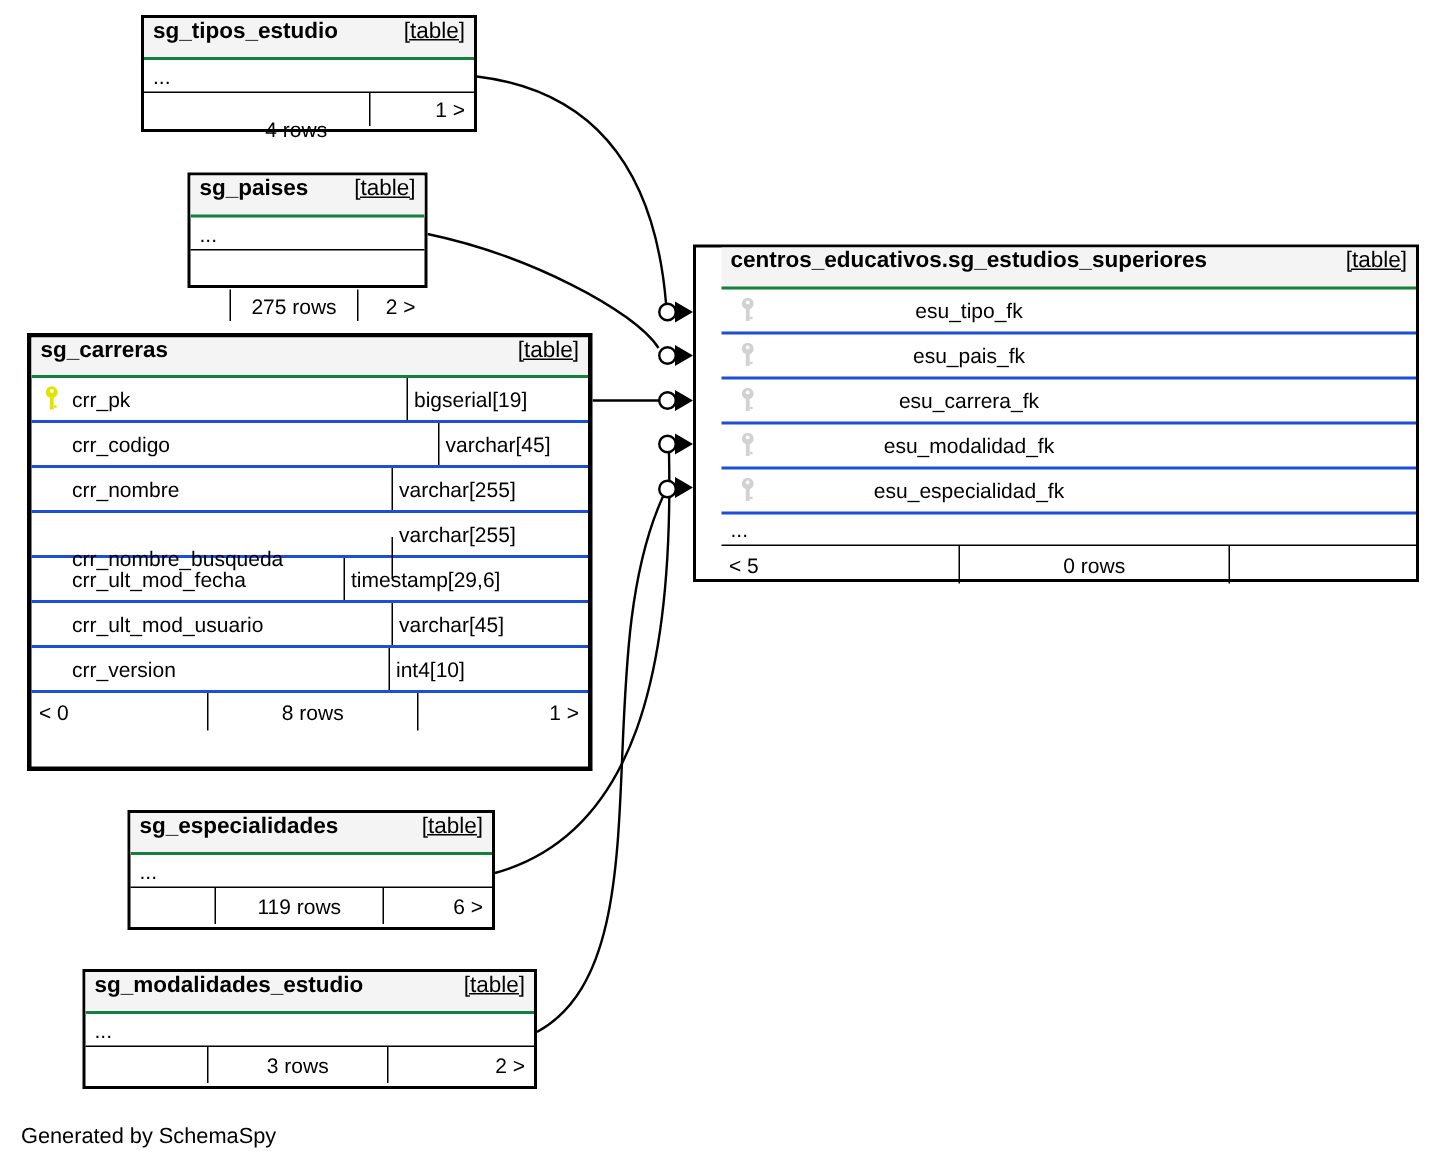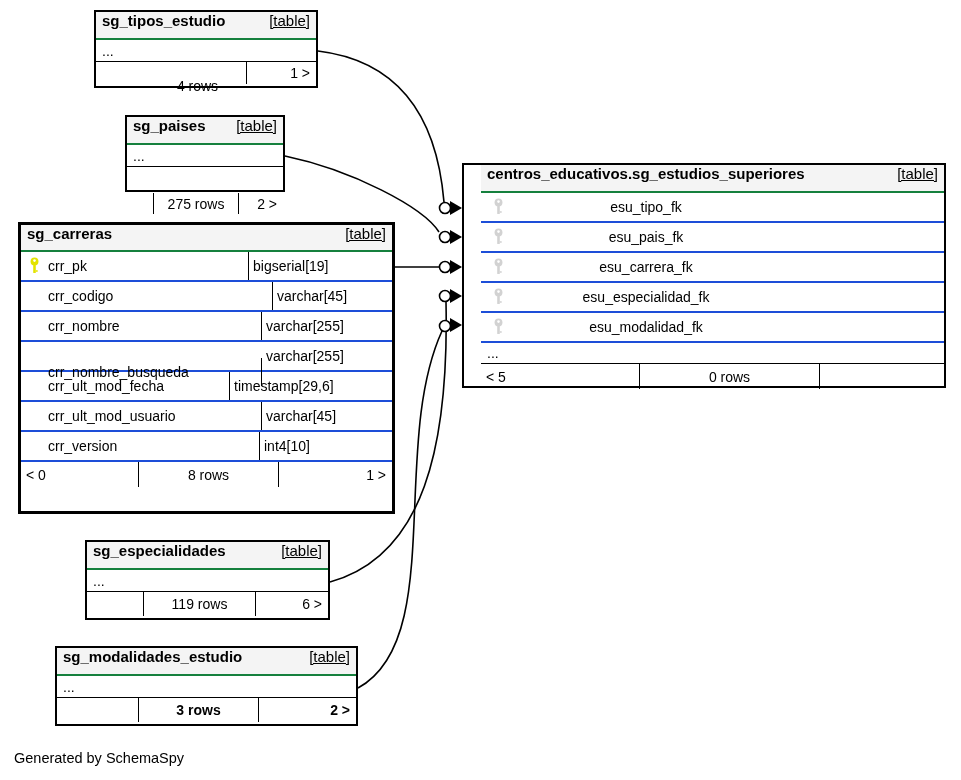--- a/index.html
+++ b/index.html
@@ -97,25 +97,25 @@
 
     <div class="crow">
       <span class="keywrap">
         <svg class="key pk" width="11" height="19" viewBox="0 0 12 20">
           <circle class="kfill" cx="6" cy="5" r="4.3"></circle>
           <rect class="kfill" x="4.6" y="8.6" width="2.8" height="9"></rect>
           <rect class="kfill" x="7.4" y="14.6" width="2.1" height="1.7"></rect>
           <circle cx="6" cy="4.1" r="1.4" fill="#ffffff"></circle>
         </svg>
       </span>
-      <div class="namecell" style="width:228px;">crr_pk</div>
+      <div class="namecell" style="width:251px;">crr_pk</div>
       <div class="typecell">bigserial[19]</div>
     </div>
     <div class="crow">
-      <div class="namecell" style="width:252px;">crr_codigo</div>
+      <div class="namecell" style="width:272px;">crr_codigo</div>
       <div class="typecell">varchar[45]</div>
     </div>
     <div class="crow">
       <div class="namecell" style="width:241px;">crr_nombre</div>
       <div class="typecell">varchar[255]</div>
     </div>
     <div class="crow">
       <div class="namecell" style="width:241px;margin-top:32px;">crr_nombre_busqueda</div>
       <div class="typecell">varchar[255]</div>
     </div>
@@ -180,32 +180,32 @@
     </div>
     <div class="crow fkrow">
       <span class="keywrap">
         <svg class="key fk" width="11" height="19" viewBox="0 0 12 20">
             <circle class="kfill" cx="6" cy="5" r="4.3"></circle>
             <rect class="kfill" x="4.6" y="8.6" width="2.8" height="9"></rect>
             <rect class="kfill" x="7.4" y="14.6" width="2.1" height="1.7"></rect>
             <circle cx="6" cy="4.1" r="1.4" fill="#ffffff"></circle>
           </svg>
       </span>
+      <div class="fkname">esu_modalidad_fk</div>
+    </div>
+    <div class="crow fkrow">
+      <span class="keywrap">
+        <svg class="key fk" width="11" height="19" viewBox="0 0 12 20">
+            <circle class="kfill" cx="6" cy="5" r="4.3"></circle>
+            <rect class="kfill" x="4.6" y="8.6" width="2.8" height="9"></rect>
+            <rect class="kfill" x="7.4" y="14.6" width="2.1" height="1.7"></rect>
+            <circle cx="6" cy="4.1" r="1.4" fill="#ffffff"></circle>
+          </svg>
+      </span>
       <div class="fkname">esu_especialidad_fk</div>
-    </div>
-    <div class="crow fkrow">
-      <span class="keywrap">
-        <svg class="key fk" width="11" height="19" viewBox="0 0 12 20">
-            <circle class="kfill" cx="6" cy="5" r="4.3"></circle>
-            <rect class="kfill" x="4.6" y="8.6" width="2.8" height="9"></rect>
-            <rect class="kfill" x="7.4" y="14.6" width="2.1" height="1.7"></rect>
-            <circle cx="6" cy="4.1" r="1.4" fill="#ffffff"></circle>
-          </svg>
-      </span>
-      <div class="fkname">esu_modalidad_fk</div>
     </div>
 
     <div class="ellip" style="height:20px;">...</div>
 
     <div class="pager" style="height:25px;">
       <div class="pc pc1" style="width:158px;">&lt; 5</div>
       <div class="pc pc2" style="width:180px;">0 rows</div>
       <div class="pc pc3"></div>
     </div>
   </div>
@@ -222,21 +222,21 @@
       <div class="pc pc3">6 &gt;</div>
     </div>
   </div>
 
   <div class="tbl" style="left:55px;top:646px;width:303px;height:80px;">
     <div class="hdr">
       <span class="ttl">sg_modalidades_estudio</span>
       <span class="badge">[table]</span>
     </div>
     <div class="ellip">...</div>
-    <div class="pager" style="height:24px;font-weight:bold;">
+    <div class="pager" style="height:24px;">
       <div class="pc pc1" style="width:81px;"></div>
       <div class="pc pc2" style="width:120px;">3 rows</div>
       <div class="pc pc3">2 &gt;</div>
     </div>
   </div>
 
   <div class="gennote">Generated by SchemaSpy</div>
 
 </div>
 

